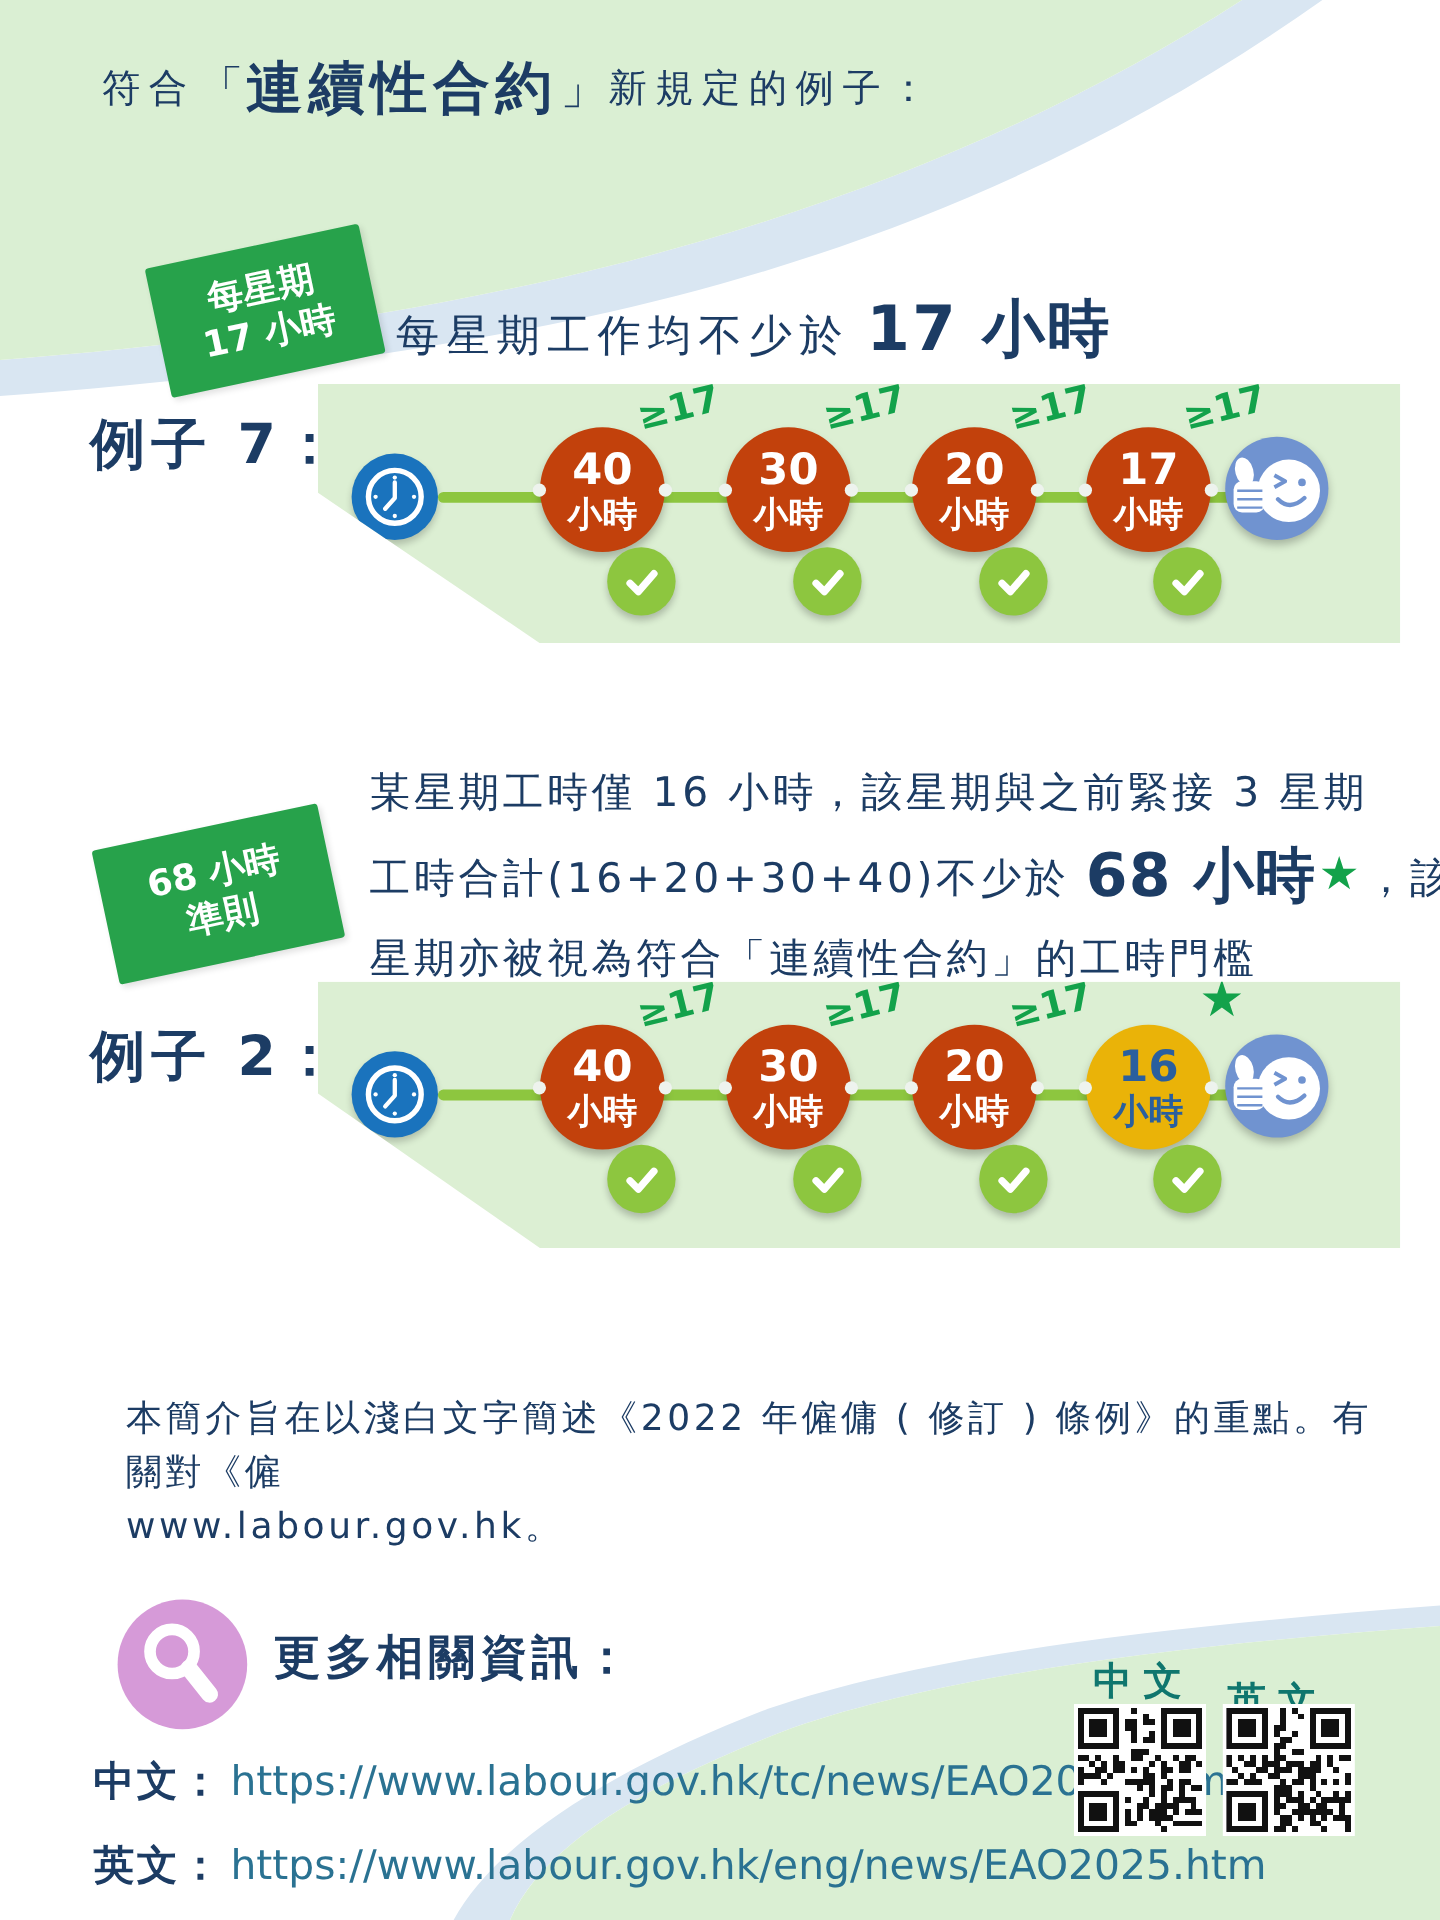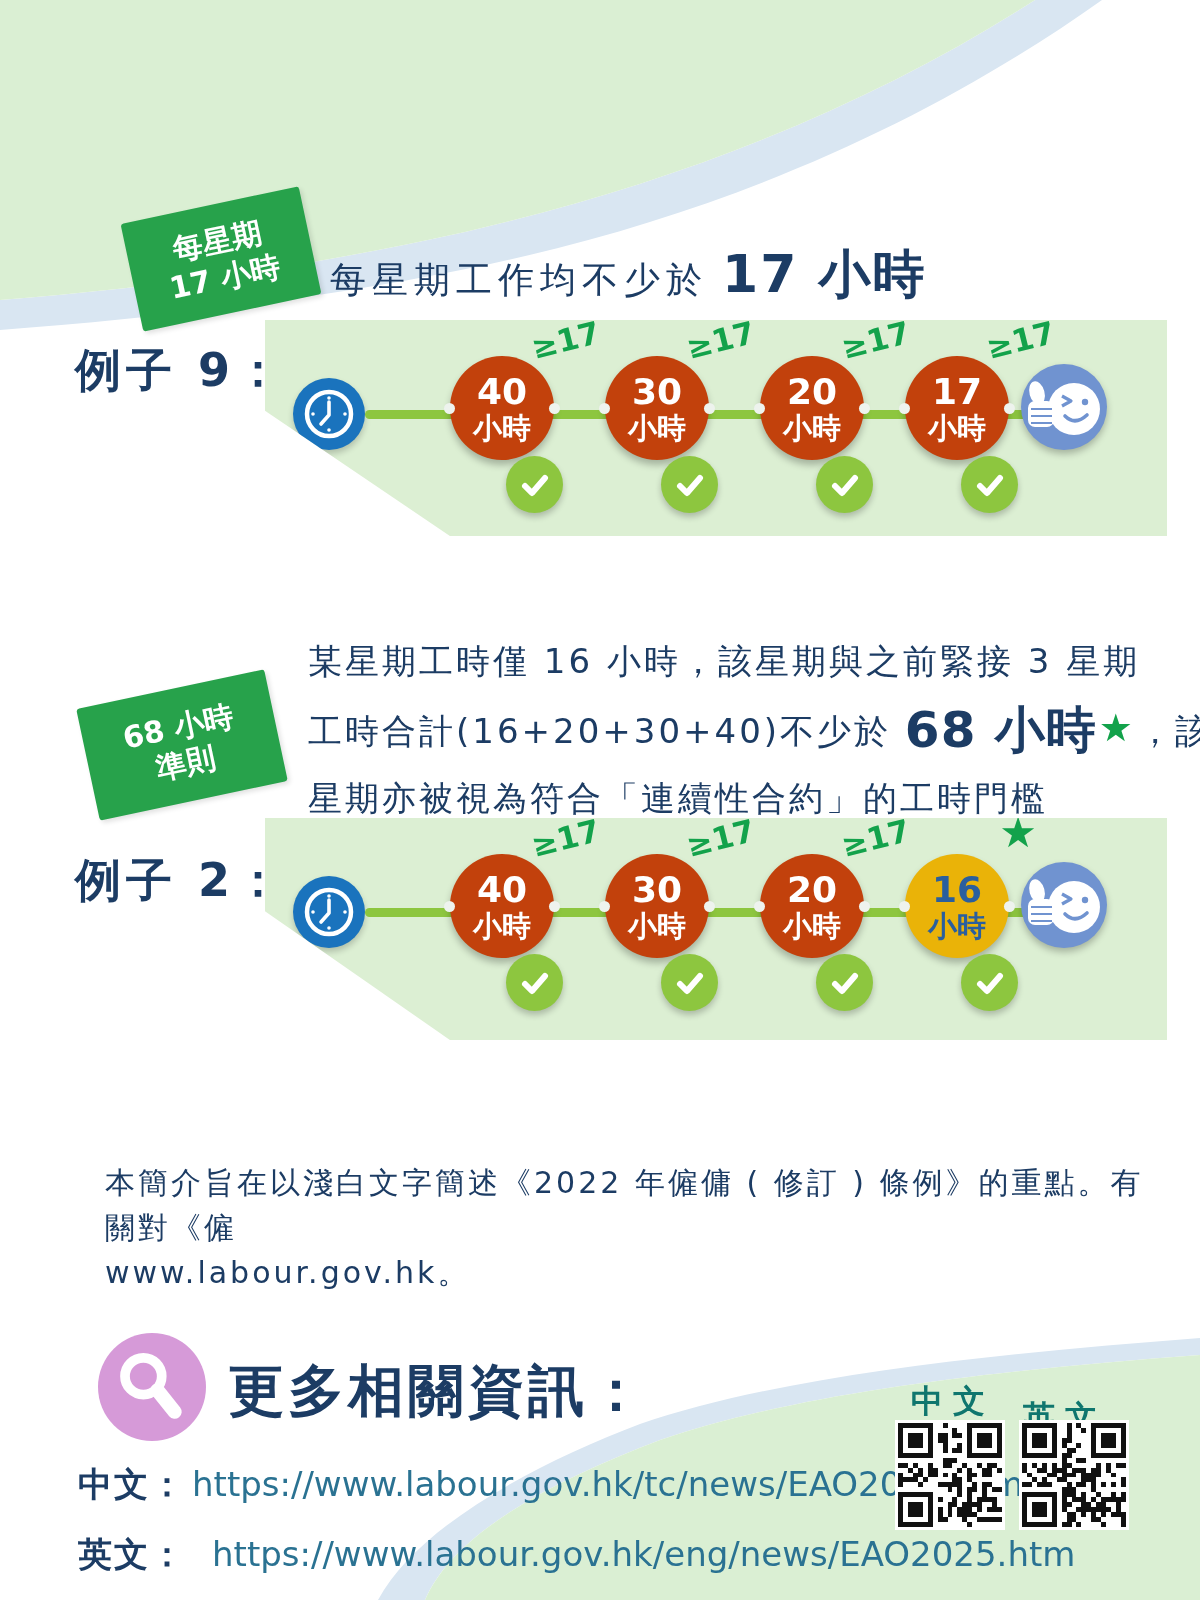--- a/index.html
+++ b/index.html
@@ -45,24 +45,24 @@
   .face{position:absolute;left:756px;top:44px;width:86px;height:86px;border-radius:50%;background:#7093d0;box-shadow:0 4px 7px rgba(0,0,0,.25);}
   
   #ex2-desc{left:308px;top:628px;width:880px;z-index:3;}
   #ex2-desc .line{font-size:34px;line-height:67px;letter-spacing:3px;white-space:nowrap;font-weight:500;}
   #ex2-desc .d-big{font-size:50px;font-weight:800;letter-spacing:1px;vertical-align:-4px;}
   #ex2-desc .d-star{color:#13a24b;font-size:38px;vertical-align:2px;margin:0 2px;}
   
   #disclaimer{left:105px;top:1160px;width:1060px;z-index:3;font-size:30px;line-height:45px;letter-spacing:3px;font-weight:500;}
   
   #magnifier{left:98px;top:1333px;width:108px;height:108px;border-radius:50%;background:#d69ad8;z-index:3;}
-  #more-heading{left:228px;top:1354px;z-index:3;font-size:56px;font-weight:800;letter-spacing:4px;white-space:nowrap;}
+  #more-heading{left:228px;top:1354px;z-index:3;font-size:39px;font-weight:800;letter-spacing:4px;white-space:nowrap;}
   .link-row{z-index:3;display:flex;align-items:baseline;white-space:nowrap;}
   #link-row-1{left:78px;top:1462px;}
-  #link-row-2{left:78px;top:1532px;gap:20px;}
+  #link-row-2{left:78px;top:1532px;}
   .link-lang{font-size:34px;font-weight:700;letter-spacing:2px;color:#1c3c64;}
   .link-url{font-size:34px;color:#2a7292;margin-left:6px;}
   
   .qr-label{z-index:3;width:116px;text-align:center;font-size:32px;font-weight:700;letter-spacing:10px;color:#0f766e;}
   #qr-label-1{left:895px;top:1380px;} #qr-label-2{left:1007px;top:1380px;margin-top:16px;}
   .qr{z-index:3;width:110px;height:110px;background:#fff;padding:3px;box-sizing:border-box;}
   #qr1{left:895px;top:1420px;} #qr2{left:1019px;top:1420px;}
 </style>
 </head>
 <body>
@@ -72,32 +72,39 @@
   <svg id="top-deco" class="abs" viewBox="0 0 1200 380" preserveAspectRatio="none">
     <path d="M1035,0 H1102 C940,115 740,210 490,264 C325,299 150,319 0,330 L0,300 C140,289 295,270 465,232 C690,180 880,100 1035,0 Z" fill="#d9e6f2"></path>
     <path d="M0,0 H1035 C880,100 690,180 465,232 C295,270 140,289 0,300 Z" fill="#daefd3"></path>
   </svg>
 
   <svg id="bottom-deco" class="abs" viewBox="0 0 1200 270" preserveAspectRatio="none">
     <path d="M1200,8 C990,24 780,46 640,94 C535,134 418,196 378,270 L425,270 C455,200 560,148 660,110 C800,62 1000,40 1200,25 Z" fill="#d9e6f2"></path>
     <path d="M1200,25 C1000,40 800,62 660,110 C560,148 455,200 425,270 L1200,270 Z" fill="#daefd3"></path>
   </svg>
 
+  <div id="title" class="abs">
+    <span class="t-reg">符合</span>
+    <span class="t-brk">「</span>
+    <span class="t-big">連續性合約</span>
+    <span class="t-brk">」</span>
+    <span class="t-reg">新規定的例子：</span>
+  </div>
 
   <div id="badge1" class="abs badge">
     <span>每星期</span>
     <span>17 小時</span>
   </div>
 
   <div id="ex1-heading" class="abs">
     <span class="h-reg">每星期工作均不少於</span>
     <span class="h-big">17 小時</span>
   </div>
 
-  <div id="ex1-label" class="abs ex-label">例子 9：</div>
+  <div id="ex1-label" class="abs ex-label">例子 7：</div>
 
   <div id="panel1" class="abs panel">
     <div class="clock">
       <svg viewBox="-36 -36 72 72">
           <circle r="22" fill="none" stroke="#fff" stroke-width="4.5"></circle>
           <circle cx="0" cy="-16" r="1.8" fill="#fff"></circle>
           <circle cx="16" cy="0" r="1.8" fill="#fff"></circle>
           <circle cx="0" cy="16" r="1.8" fill="#fff"></circle>
           <circle cx="-16" cy="0" r="1.8" fill="#fff"></circle>
           <path d="M0,-12 L0,1 L-8,10" fill="none" stroke="#fff" stroke-width="3.6" stroke-linecap="round" stroke-linejoin="round"></path>

